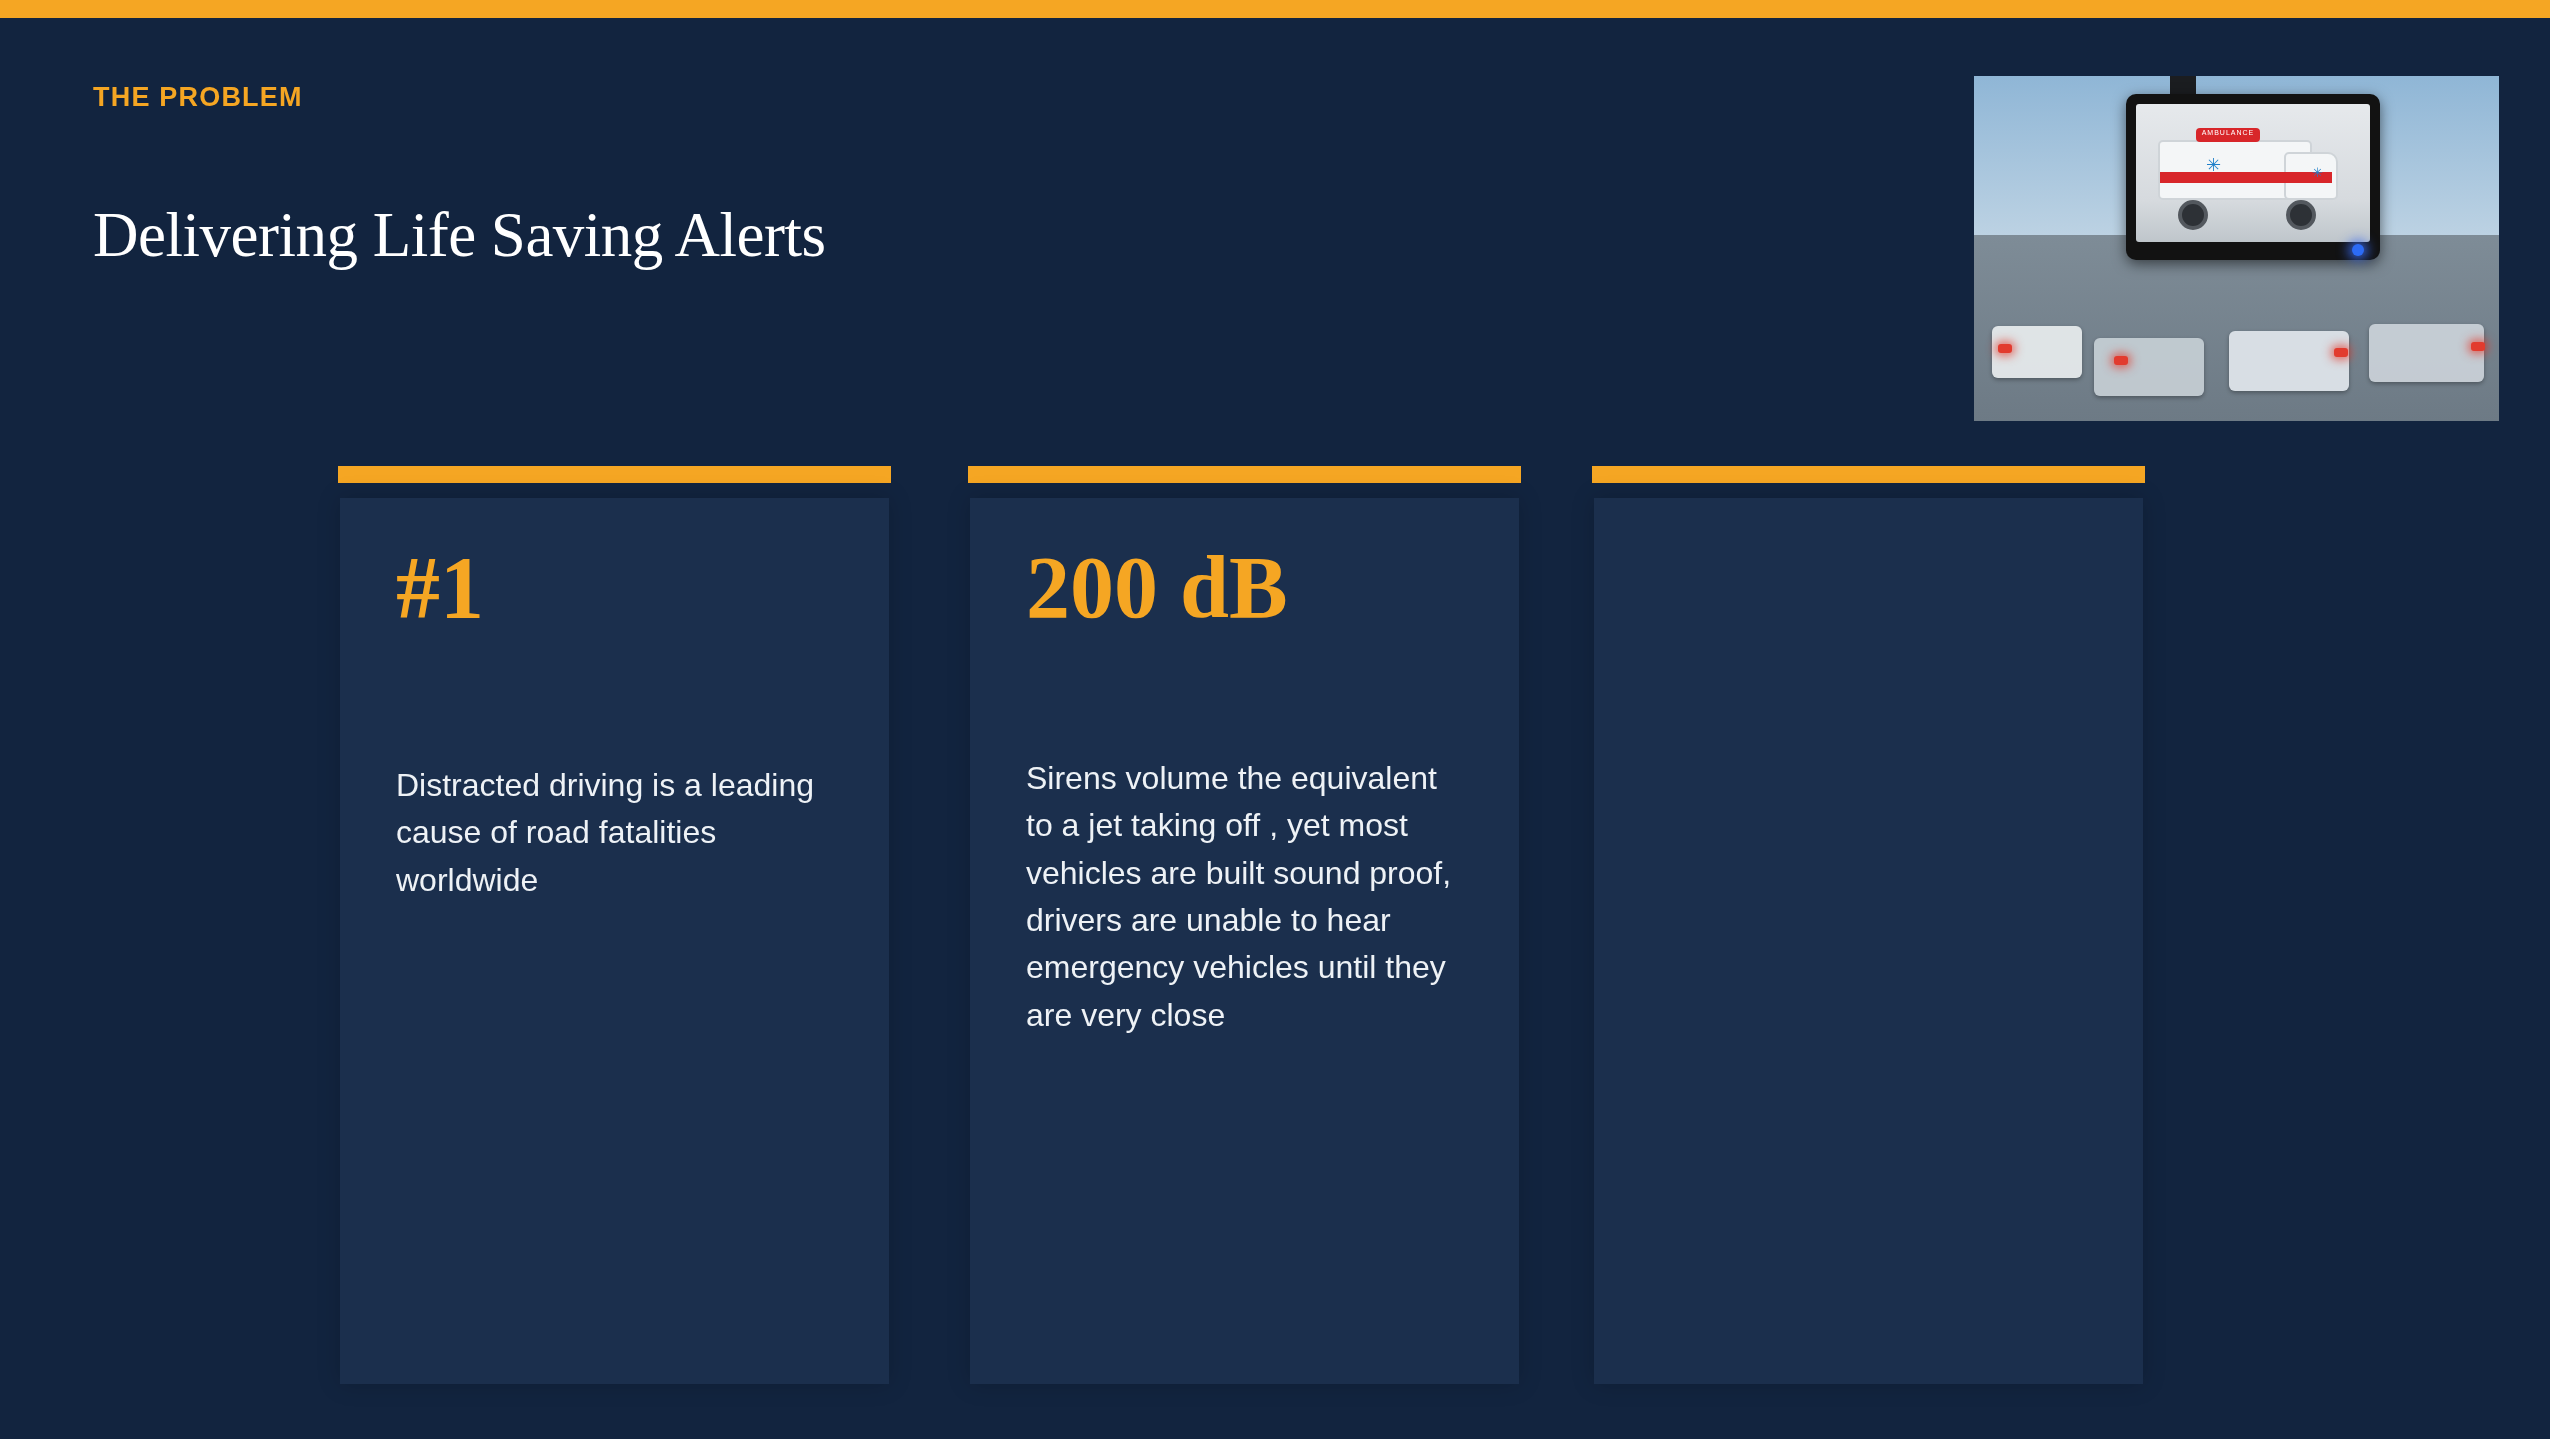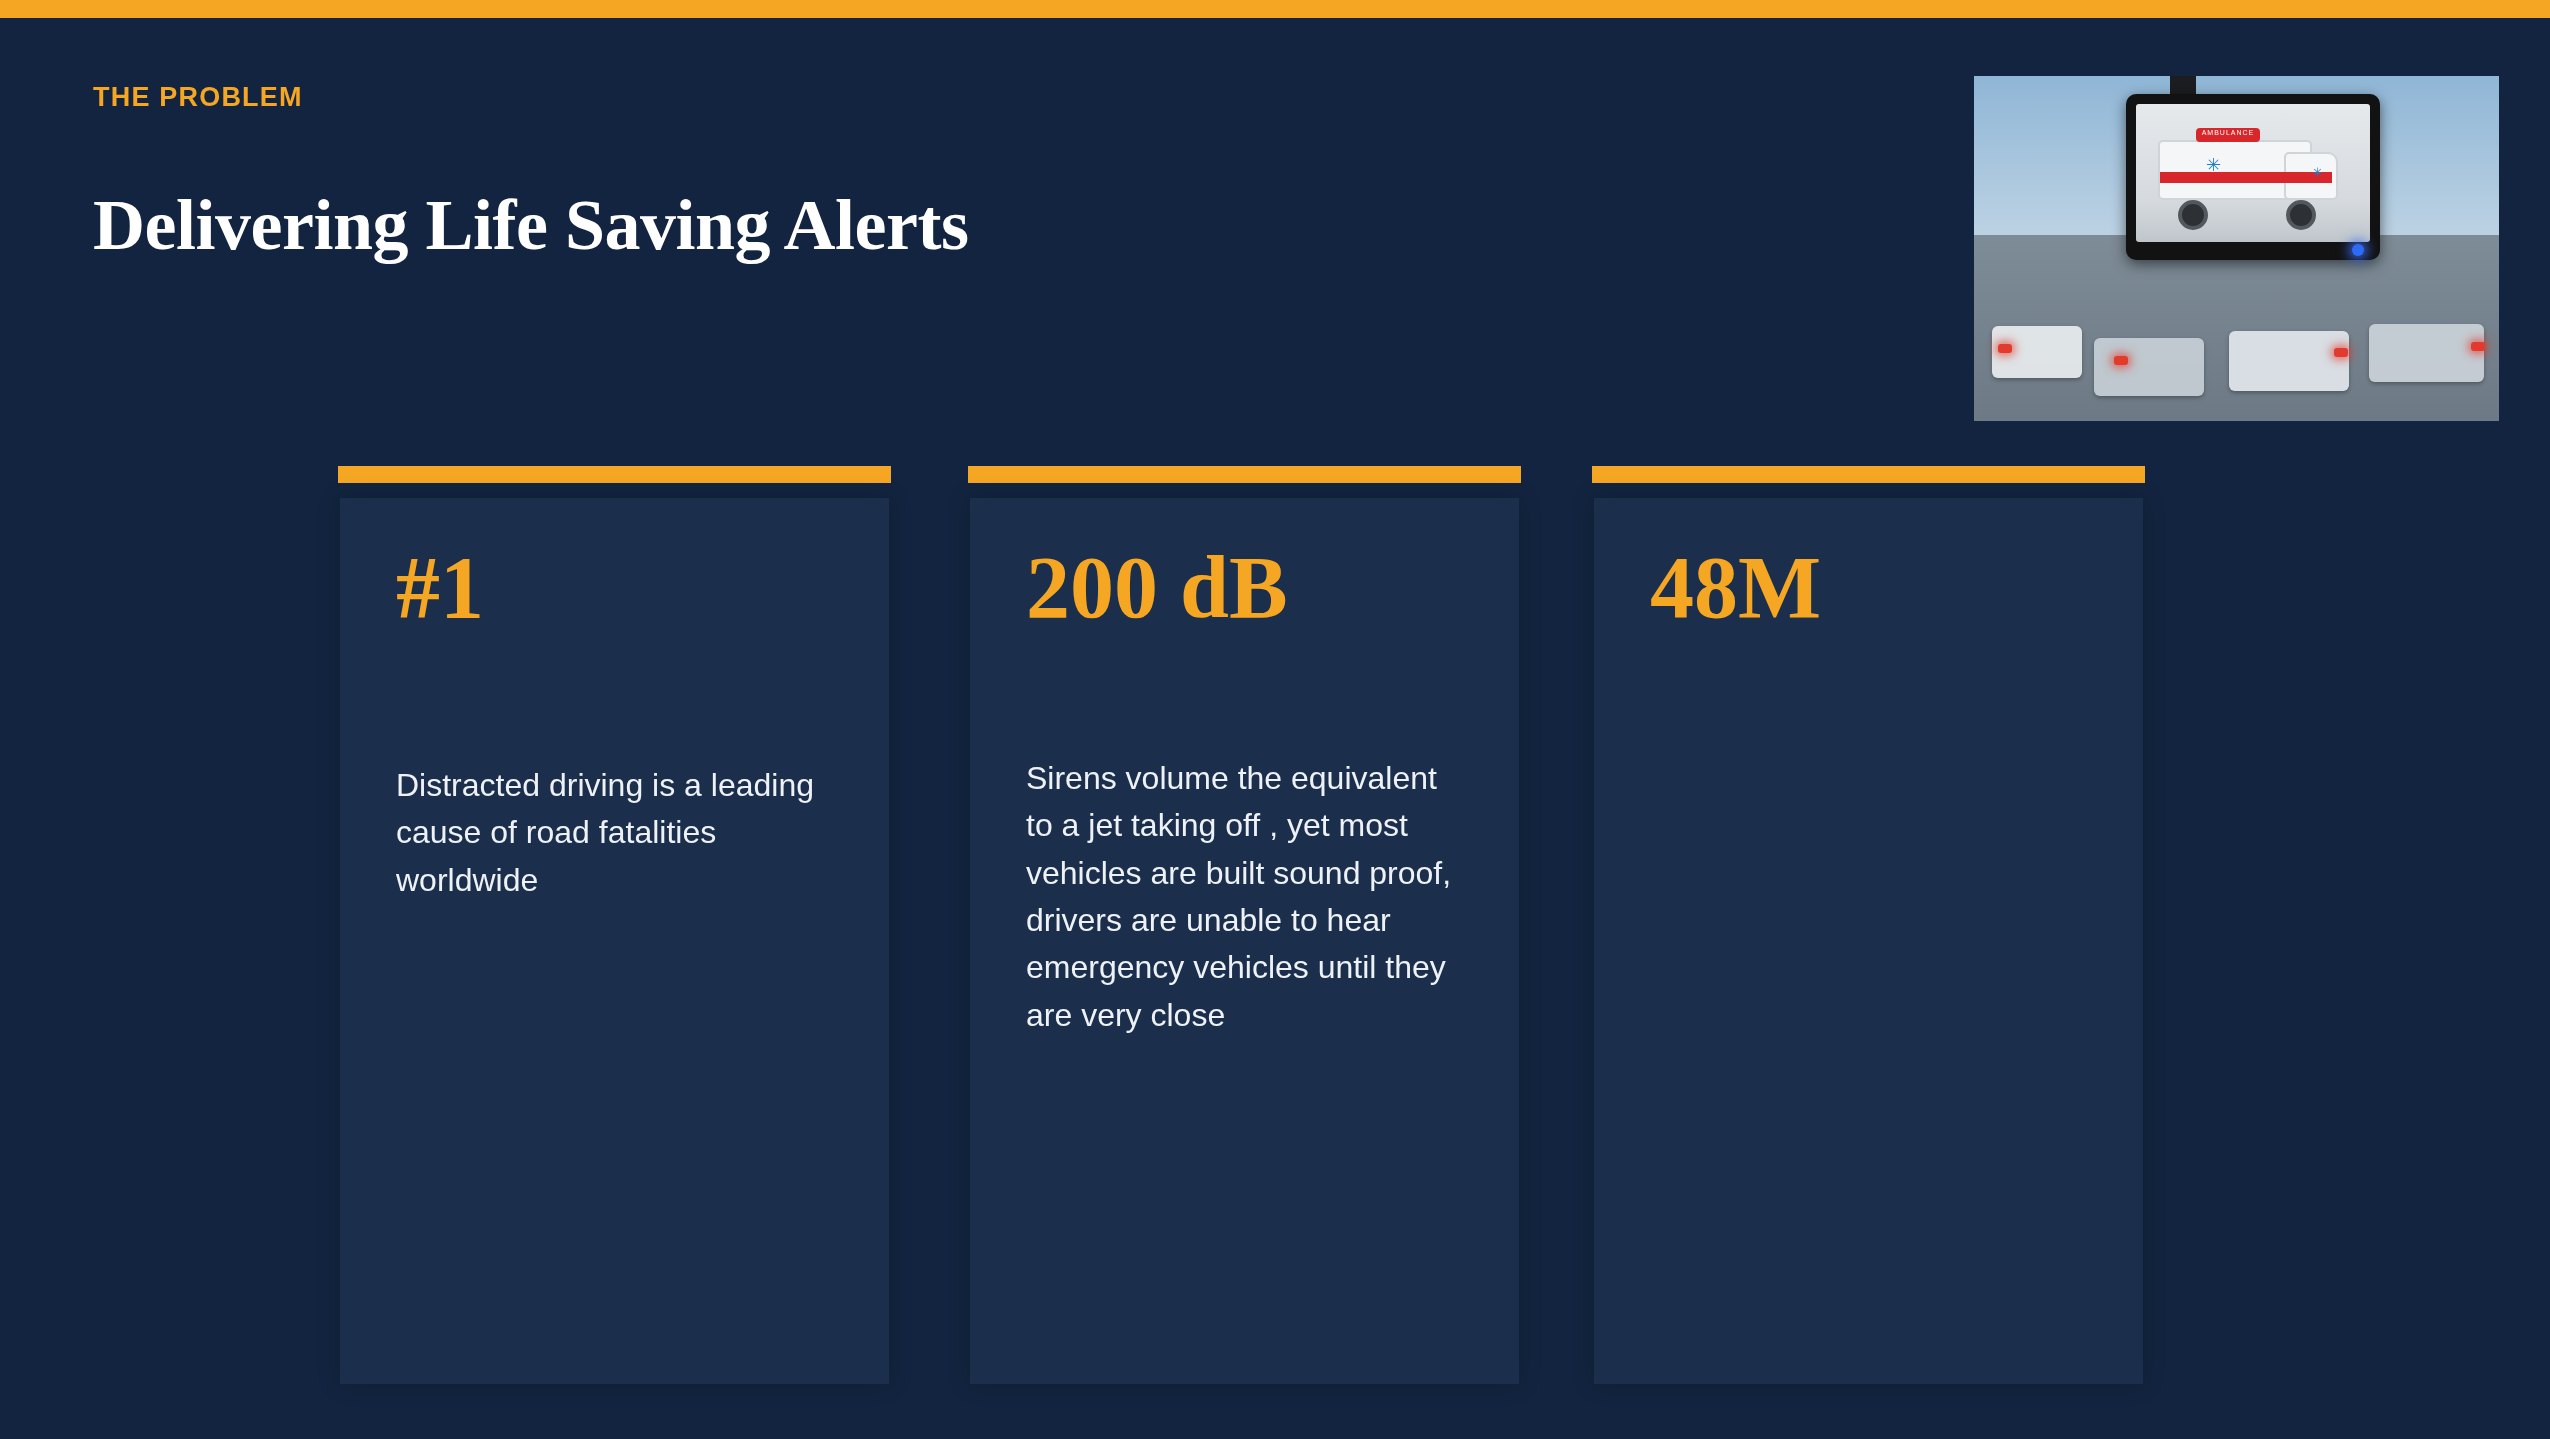--- a/index.html
+++ b/index.html
@@ -33,26 +33,26 @@
     top: 82px;
     font-size: 27px;
     font-weight: bold;
     letter-spacing: 1.2px;
     color: #f5a623;
     font-family: Liberation Sans, sans-serif;
   }
   .headline {
     position: absolute;
     left: 93px;
-    top: 188px;
-    font-size: 72px;
+    top: 202px;
+    font-size: 63px;
     line-height: 1.05;
     color: #ffffff;
     font-family: "Liberation Serif", serif;
-    font-weight: bold;
+    font-weight: normal;
     letter-spacing: -0.5px;
   }
 
   
   .hero {
     position: absolute;
     left: 1974px;
     top: 76px;
     width: 525px;
     height: 345px;
@@ -281,17 +281,16 @@
     <div class="card c2">
       <div class="accent"></div>
       <div class="panel"></div>
       <div class="stat">200 dB</div>
       <div class="desc">Sirens volume the equivalent to a jet taking off , yet  most vehicles are built sound proof, drivers are unable to hear emergency vehicles until they are very close</div>
     </div>
 
     <div class="card c3">
       <div class="accent"></div>
       <div class="panel"></div>
-      <div class="stat">48M</div>
     </div>
 
   </div>
 </div>
 
 </body></html>

